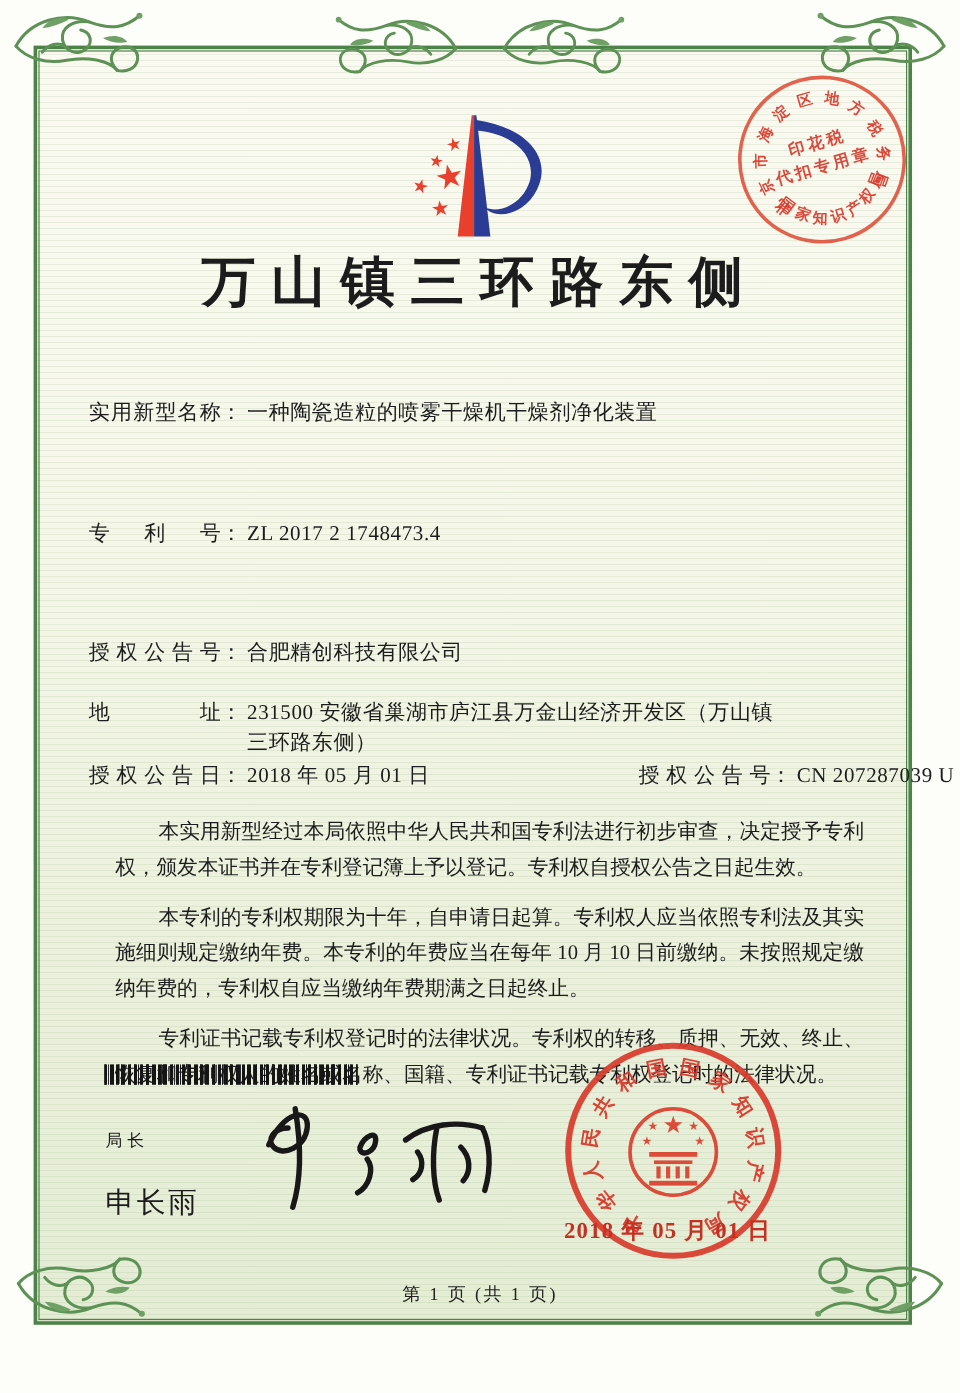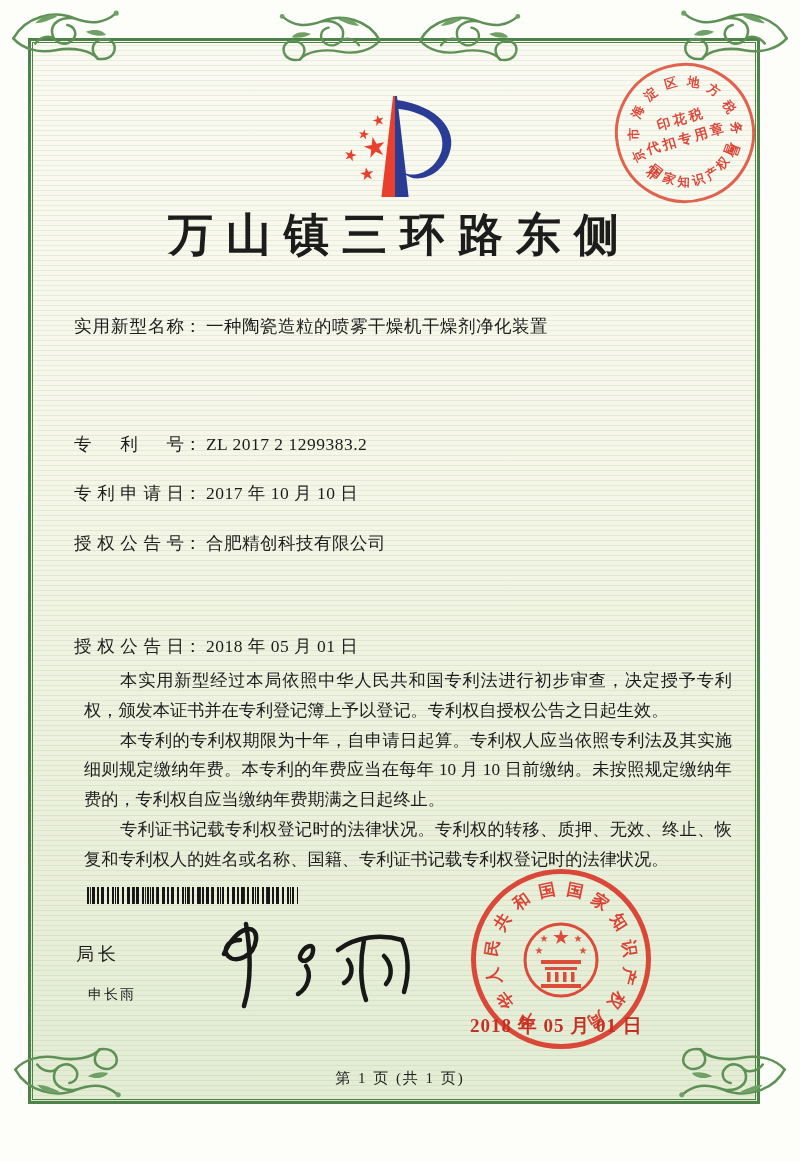--- a/index.html
+++ b/index.html
@@ -28,31 +28,31 @@
     font-size:45px;font-weight:700;letter-spacing:13px;}
   
   .frow{position:absolute;left:74px;font-size:17.5px;line-height:25px;white-space:nowrap;}
   .flabel{display:inline-block;width:110px;text-align:justify;text-align-last:justify;vertical-align:top;}
   .fvalue{display:inline-block;vertical-align:top;letter-spacing:0.5px;}
   .fvalue.wrap{white-space:normal;width:452px;}
   .grant-right{position:absolute;left:458px;top:0;}
   
   .body-text{position:absolute;left:84px;top:666px;width:648px;
     font-size:17.2px;line-height:29.8px;text-align:justify;}
-  .body-text p{margin:0;text-indent:2.1em;}
+  .body-text p{margin:12px;text-indent:2.1em;}
   
   .barcode{position:absolute;left:87px;top:887px;width:211px;height:17px;
     background:
       repeating-linear-gradient(90deg,#151515 0 2px,transparent 2px 5px),
       repeating-linear-gradient(90deg,#151515 0 1px,transparent 1px 7px),
       repeating-linear-gradient(90deg,transparent 0 3px,#2a2a2a 3px 4px,transparent 4px 11px);
   }
   
-  .signer-title{position:absolute;left:76px;top:942px;font-size:18px;letter-spacing:4px;}
-  .signer-name{position:absolute;left:88px;top:986px;font-size:14px;letter-spacing:2px;}
+  .signer-title{position:absolute;left:88px;top:942px;font-size:14px;letter-spacing:4px;}
+  .signer-name{position:absolute;left:88px;top:986px;font-size:24px;letter-spacing:2px;}
   .signature{position:absolute;left:196px;top:908px;width:232px;height:108px;}
   
   .seal{position:absolute;left:466px;top:864px;width:190px;height:190px;}
   .seal-ring{position:absolute;inset:5px;border:5px solid rgba(216,57,43,0.92);border-radius:50%;}
   .arc-text{position:absolute;inset:0;}
   .arc-text span{font-weight:700;}
   .seal-emblem{position:absolute;left:47px;top:46px;width:96px;height:96px;color:rgba(219,62,45,0.92);}
   .seal-date{position:absolute;left:470px;top:1013px;width:200px;font-size:19px;font-weight:700;
     color:#c43122;letter-spacing:1px;white-space:nowrap;}
   .tax-stamp{position:absolute;left:606px;top:54px;width:158px;height:158px;transform:rotate(-16deg);}
@@ -120,39 +120,43 @@
       <text x="53" y="34" font-size="15" transform="rotate(-14 53 34)">★</text>
       <text x="36" y="48" font-size="14" transform="rotate(10 36 48)">★</text>
       <text x="50" y="66" font-size="28" transform="rotate(-12 50 66)">★</text>
       <text x="22" y="70" font-size="16" transform="rotate(14 22 70)">★</text>
       <text x="41" y="90" font-size="18" transform="rotate(-8 41 90)">★</text>
     </g>
   </svg>
 
   <div class="title">万山镇三环路东侧</div>
 
-  <div class="frow" style="top:314px">
+  <div class="frow" style="top:331px">
     <span class="flabel">实用新型名称</span><span>：</span>
     <span class="fvalue">一种陶瓷造粒的喷雾干燥机干燥剂净化装置</span>
   </div>
   <div class="frow" style="top:432px">
     <span class="flabel">专利号</span><span>：</span>
-    <span class="fvalue">ZL 2017 2 1299383.2</span>
-  </div>
-  <div class="frow" style="top:481px">
-    <span class="flabel">专利申请日</span><span>：</span>
-    <span class="fvalue">2017 年 10 月 10 日</span>
+    <span class="fvalue">ZL 2017 2 1748473.4</span>
   </div>
   <div class="frow" style="top:531px">
     <span class="flabel">授权公告号</span><span>：</span>
     <span class="fvalue">合肥精创科技有限公司</span>
   </div>
+  <div class="frow" style="top:581px">
+    <span class="flabel">地址</span><span>：</span>
+    <span class="fvalue wrap">231500 安徽省巢湖市庐江县万金山经济开发区（万山镇三环路东侧）</span>
+  </div>
   <div class="frow" style="top:634px;width:660px">
     <span class="flabel">授权公告日</span><span>：</span>
     <span class="fvalue">2018 年 05 月 01 日</span>
+    <span class="grant-right">
+      <span class="flabel">授权公告号</span><span>：</span>
+      <span class="fvalue">CN 207287039 U</span>
+    </span>
   </div>
 
   <div class="body-text">
     <p>本实用新型经过本局依照中华人民共和国专利法进行初步审查，决定授予专利权，颁发本证书并在专利登记簿上予以登记。专利权自授权公告之日起生效。</p>
     <p>本专利的专利权期限为十年，自申请日起算。专利权人应当依照专利法及其实施细则规定缴纳年费。本专利的年费应当在每年 10 月 10 日前缴纳。未按照规定缴纳年费的，专利权自应当缴纳年费期满之日起终止。</p>
     <p>专利证书记载专利权登记时的法律状况。专利权的转移、质押、无效、终止、恢复和专利权人的姓名或名称、国籍、专利证书记载专利权登记时的法律状况。</p>
   </div>
 
   <div class="barcode"></div>
 

